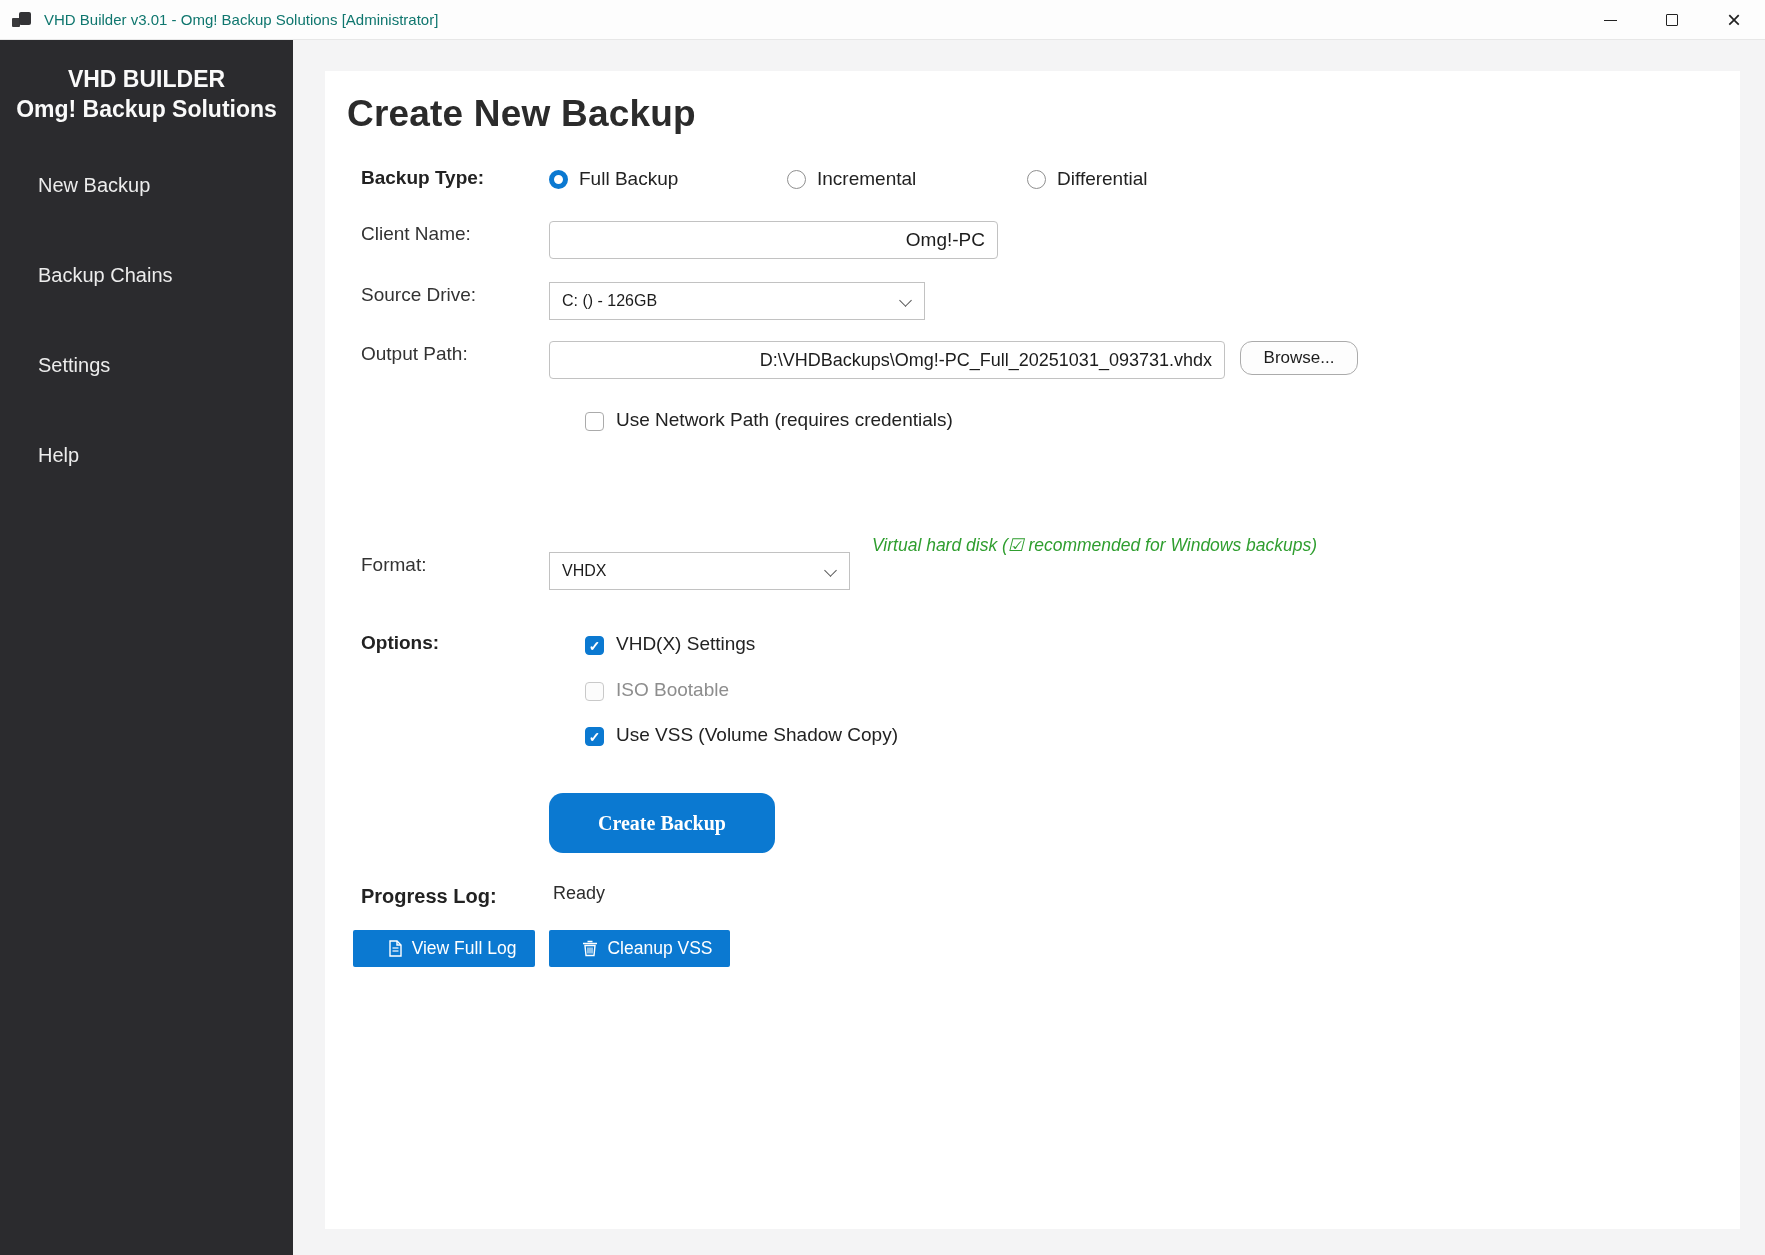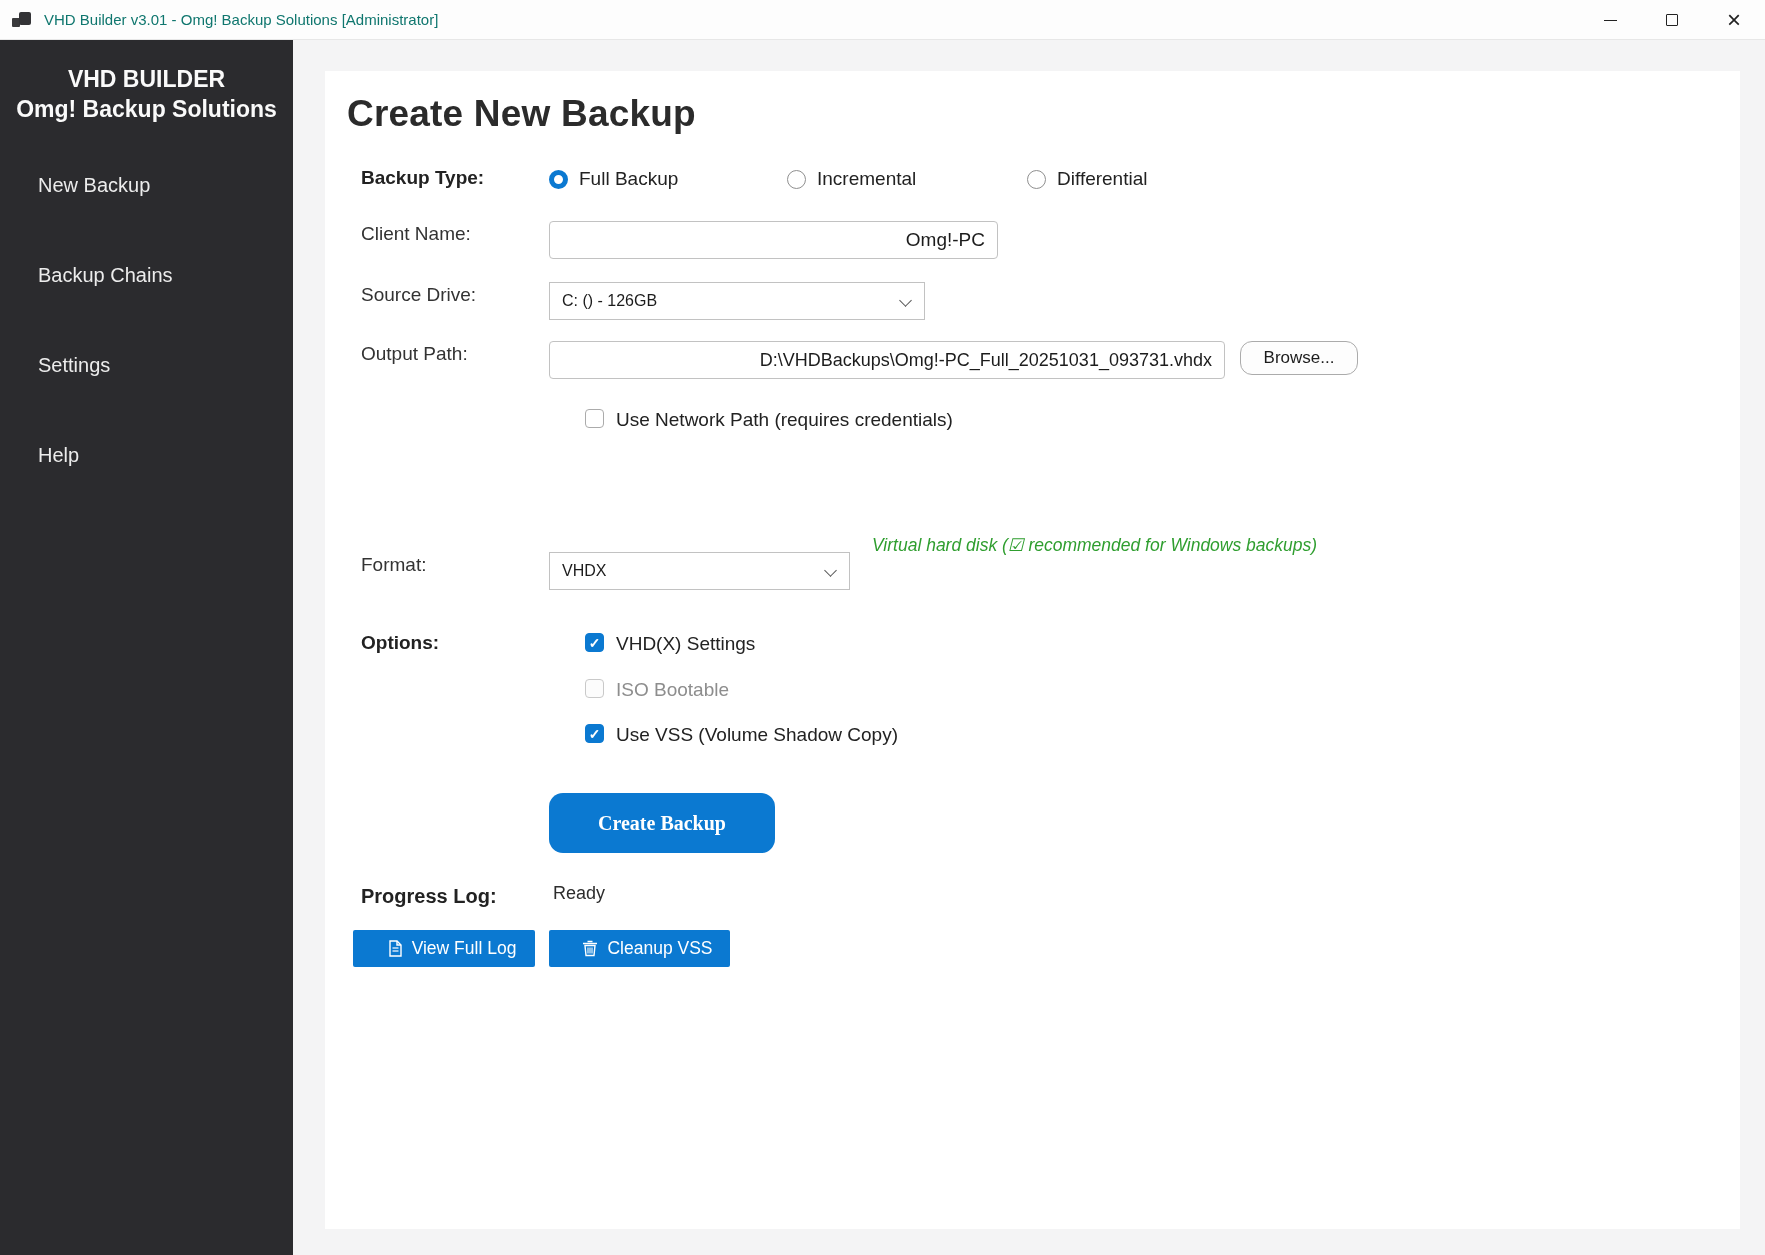--- a/index.html
+++ b/index.html
@@ -60,21 +60,21 @@
     padding:0 34px 0 12px; cursor:pointer; }
   .chevron { position:absolute; right:14px; top:13px; width:9px; height:9px;
     border-right:1.7px solid #555; border-bottom:1.7px solid #555;
     transform:rotate(45deg); }
 
   .btn-plain { position:absolute; height:34px; background:#fdfdfd; border:1px solid #ababab;
     border-radius:12px; font-family:"Liberation Sans", sans-serif; font-size:17px;
     color:#1c1c1c; cursor:pointer; }
 
   
-  .cb-row { position:absolute; display:flex; align-items:flex-start; gap:12px;padding-left:32px; }
+  .cb-row { position:absolute; display:flex; align-items:flex-end; gap:12px;padding-left:32px; }
   .cb { width:19px; height:19px; border-radius:4px; border:1.5px solid #ababab;
     background:#fff; flex:none; display:flex; align-items:center; justify-content:center; }
   .cb.checked { background:#0b79d1; border-color:#0b79d1; }
   .cb.checked::after { content:"\2713"; color:#fff; font-size:14px; font-weight:bold; }
   .cb-row span { font-size:19px; color:#222; }
   .cb-row.disabled .cb { border-color:#c9c9c9; background:#fcfcfc; }
   .cb-row.disabled span { color:#8d8d8d; }
 
   .hint { position:absolute; font-style:italic; font-size:17.5px; color:#2f9e2f;
     white-space:nowrap; }

